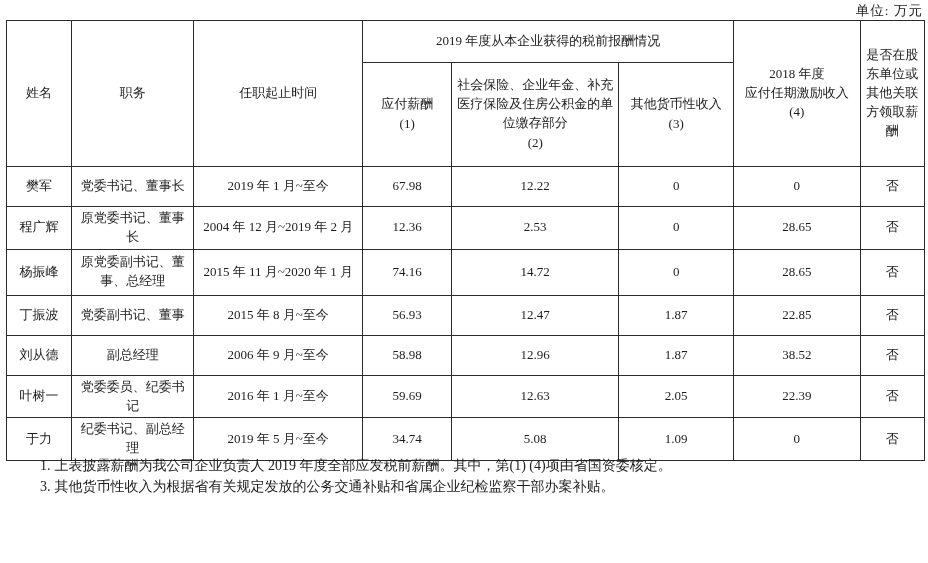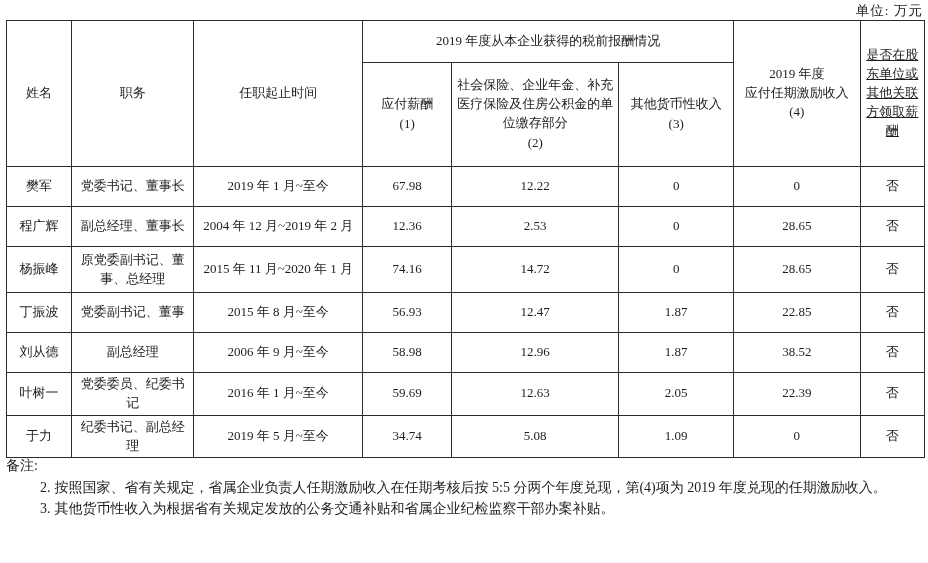--- a/index.html
+++ b/index.html
@@ -37,21 +37,21 @@
     font-weight: normal;
     font-size: 13px;
     line-height: 1.45;
     padding: 2px 3px;
     overflow: hidden;
   }
   .comp-table thead tr.h1 { height: 42px; }
   .comp-table thead tr.h2 { height: 104px; }
   .comp-table tbody tr { height: 40px; }
   .comp-table tbody tr.tall { height: 46px; font-family: Liberation Serif, serif; }
-  .col-related-cell { padding: 2px 8px; text-decoration: underline; }
+  .col-related-cell { padding: 2px 8px; }
   .hdr-code { margin-top: 1px; }
   .notes {
     position: absolute;
     left: 6px;
     top: 455px;
     right: 6px;
     font-size: 14px;
     line-height: 1.5;
   }
   .notes-title { margin-bottom: 1px; }
@@ -79,21 +79,21 @@
       <col style="width:13.8%">
       <col style="width:7.0%">
     </colgroup>
     <thead>
       <tr class="h1">
         <th rowspan="2">姓名</th>
         <th rowspan="2">职务</th>
         <th rowspan="2">任职起止时间</th>
         <th colspan="3">2019 年度从本企业获得的税前报酬情况</th>
         <th rowspan="2">
-          <div>2019 年度</div>
+          <div>2018 年度</div>
           <div>应付任期激励收入</div>
           <div class="hdr-code">(4)</div>
         </th>
         <th rowspan="2" class="col-related-cell">是否在股东单位或其他关联方领取薪酬</th>
       </tr>
       <tr class="h2">
         <th>
           <div>应付薪酬</div>
           <div class="hdr-code">(1)</div>
         </th>
@@ -113,21 +113,21 @@
         <td>党委书记、董事长</td>
         <td>2019 年 1 月~至今</td>
         <td>67.98</td>
         <td>12.22</td>
         <td>0</td>
         <td>0</td>
         <td>否</td>
       </tr>
       <tr>
         <td>程广辉</td>
-        <td>副总经理、董事长</td>
+        <td>原党委书记、董事长</td>
         <td>2004 年 12 月~2019 年 2 月</td>
         <td>12.36</td>
         <td>2.53</td>
         <td>0</td>
         <td>28.65</td>
         <td>否</td>
       </tr>
       <tr class="tall">
         <td>杨振峰</td>
         <td>原党委副书记、董事、总经理</td>
@@ -175,22 +175,21 @@
         <td>34.74</td>
         <td>5.08</td>
         <td>1.09</td>
         <td>0</td>
         <td>否</td>
       </tr>
     </tbody>
   </table>
 
   <div class="notes">
-    <div class="notes-title">备注:</div>
     <div class="note">
-      <span class="note-num">2.</span><span>按照国家、省有关规定，省属企业负责人任期激励收入在任期考核后按 5:5 分两个年度兑现，第(4)项为 2019 年度兑现的任期激励收入。</span>
+      <span class="note-num">1.</span><span>上表披露薪酬为我公司企业负责人 2019 年度全部应发税前薪酬。其中，第(1) (4)项由省国资委核定。</span>
     </div>
     <div class="note">
       <span class="note-num">3.</span><span>其他货币性收入为根据省有关规定发放的公务交通补贴和省属企业纪检监察干部办案补贴。</span>
     </div>
   </div>
 
 </div>
 
 </body></html>

